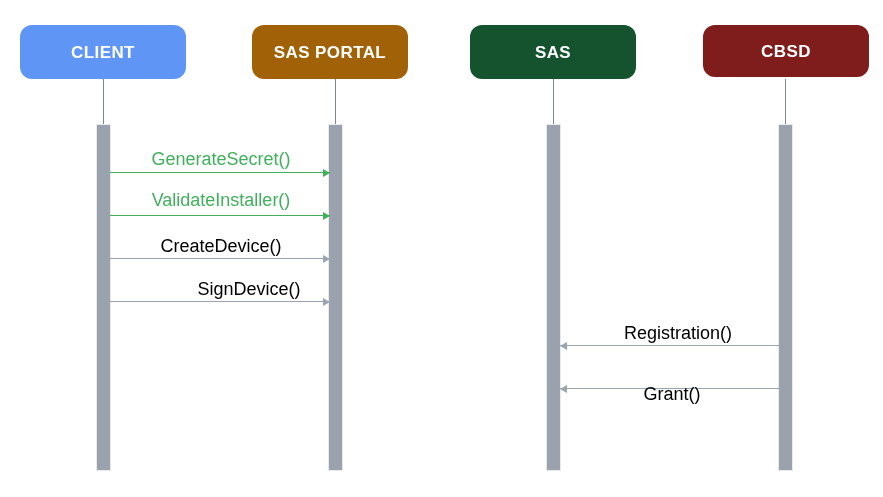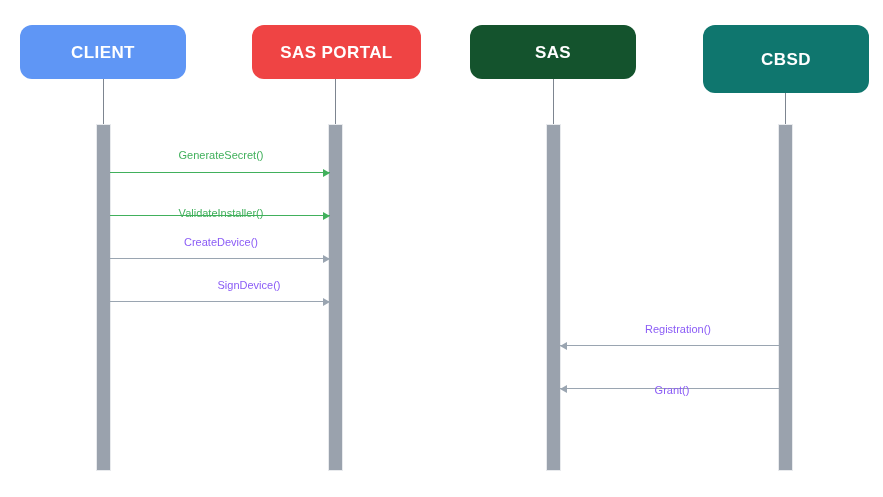--- a/index.html
+++ b/index.html
@@ -42,28 +42,28 @@
     background: #7d8590;
   }
   .activation {
     position: absolute;
     background: #9aa2ad;
     border: 1px solid #e8eaed;
     box-sizing: border-box;
   }
   .msg-label {
     position: absolute;
-    font-size: 11px;
+    font-size: 18px;
     white-space: nowrap;
     transform: translateX(-50%);
     line-height: 1;
     user-select: none;
   }
   .msg-label.green { color: #41b05c; }
-  .msg-label.gray  { color: #8b5cf6; }
+  .msg-label.gray  { color: #000000; }
 
   .msg-line {
     position: absolute;
     height: 0;
     border-top-width: 1.5px;
     border-top-style: solid;
     box-sizing: border-box;
   }
   .msg-line.green { border-top-color: #41b05c; }
   .msg-line.gray  { border-top-color: #9aa5b1; }
@@ -87,35 +87,35 @@
     <div class="lifeline" style="left: 335px; top: 79px; height: 392px; background: rgb(125, 133, 144);"></div>
     <div class="lifeline" style="left: 553px; top: 79px; height: 392px; background: rgb(125, 133, 144);"></div>
     <div class="lifeline" style="left: 785px; top: 79px; height: 392px; background: rgb(125, 133, 144);"></div>
     <div class="activation" style="left: 96px; top: 124px; width: 15px; height: 347px; background: rgb(154, 162, 173);"></div>
     <div class="activation" style="left: 328px; top: 124px; width: 15px; height: 347px; background: rgb(154, 162, 173);"></div>
     <div class="activation" style="left: 546px; top: 124px; width: 15px; height: 347px; background: rgb(154, 162, 173);"></div>
     <div class="activation" style="left: 778px; top: 124px; width: 15px; height: 347px; background: rgb(154, 162, 173);"></div>
     <div class="actor-box" style="left: 20px; top: 25px; width: 166px; height: 54px; background: rgb(95, 150, 245);">
       <span class="actor-label">CLIENT</span>
     </div>
-    <div class="actor-box" style="left: 252px; top: 25px; width: 169px; height: 54px; background: #ef4444;">
+    <div class="actor-box" style="left: 252px; top: 25px; width: 156px; height: 54px; background: #a16207;">
       <span class="actor-label">SAS PORTAL</span>
     </div>
     <div class="actor-box" style="left: 470px; top: 25px; width: 166px; height: 54px; background: #14532d;">
       <span class="actor-label">SAS</span>
     </div>
-    <div class="actor-box" style="left: 703px; top: 25px; width: 166px; height: 68px; background: #0f766e;">
+    <div class="actor-box" style="left: 703px; top: 25px; width: 166px; height: 52px; background: #7f1d1d;">
       <span class="actor-label">CBSD</span>
     </div>
     <div class="msg-line green" style="left: 110px; top: 172px; width: 220px;"></div>
     <div class="arrow-head right green" style="top: 168.5px; left: 323px;"></div>
     <div class="msg-label green" style="left: 221px; top: 150px;">GenerateSecret()</div>
     <div class="msg-line green" style="left: 110px; top: 215px; width: 220px;"></div>
     <div class="arrow-head right green" style="top: 211.5px; left: 323px;"></div>
-    <div class="msg-label green" style="left: 221px; top: 208px;">ValidateInstaller()</div>
+    <div class="msg-label green" style="left: 221px; top: 191px;">ValidateInstaller()</div>
     <div class="msg-line gray" style="left: 110px; top: 258px; width: 220px;"></div>
     <div class="arrow-head right gray" style="top: 254.5px; left: 323px;"></div>
     <div class="msg-label gray" style="left: 221px; top: 237px;">CreateDevice()</div>
     <div class="msg-line gray" style="left: 110px; top: 301px; width: 220px;"></div>
     <div class="arrow-head right gray" style="top: 297.5px; left: 323px;"></div>
     <div class="msg-label gray" style="left: 221px; top: 280px; margin-left: 28px;">SignDevice()</div>
     <div class="msg-line gray" style="left: 560px; top: 345px; width: 219px;"></div>
     <div class="arrow-head left gray" style="top: 341.5px; left: 560px;"></div>
     <div class="msg-label gray" style="left: 672px; top: 324px; padding-left: 12px;">Registration()</div>
     <div class="msg-line gray" style="left: 560px; top: 388px; width: 219px;"></div>

